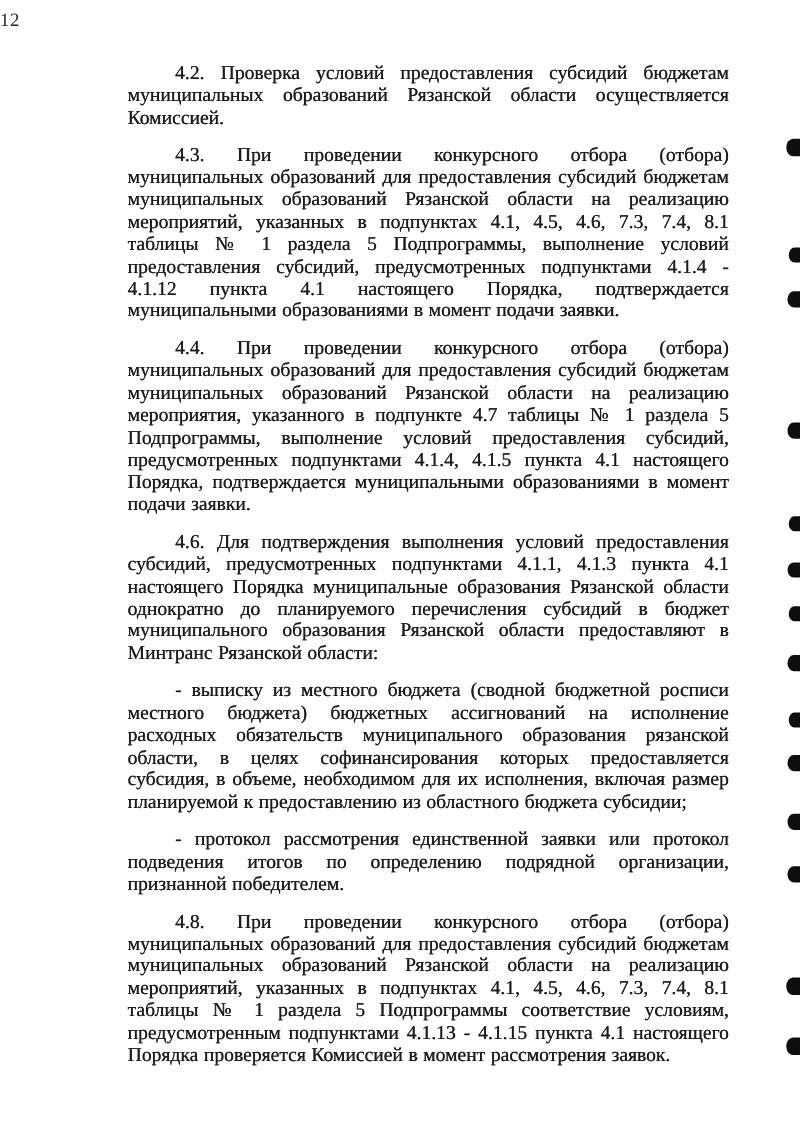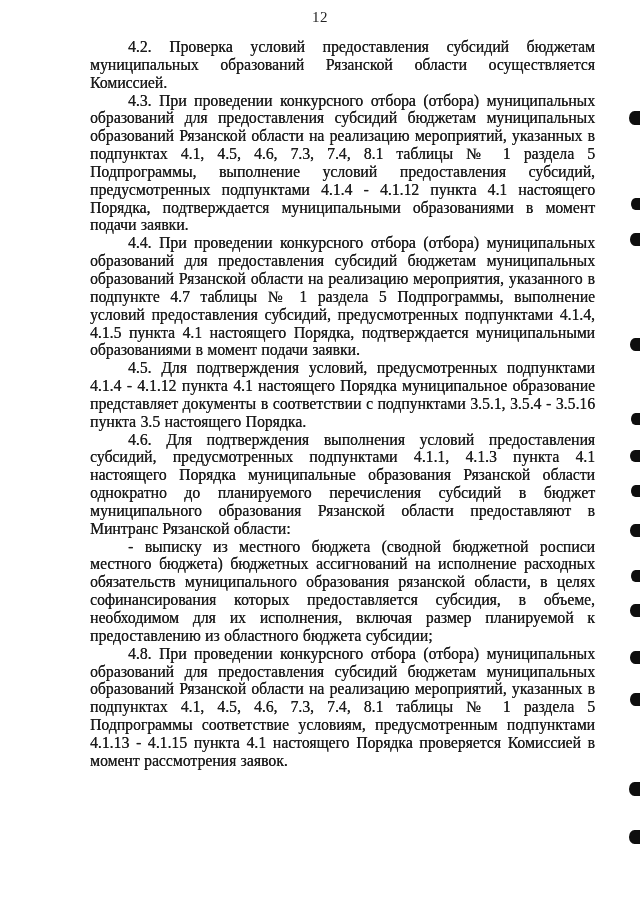--- a/index.html
+++ b/index.html
@@ -14,40 +14,40 @@
     background: #ffffff;
     overflow: hidden;
     font-family: "Liberation Serif", "DejaVu Serif", serif;
     color: #1c1c1c;
   }
   .page-number {
     position: absolute;
     top: 9px;
     left: 0;
     width: 640px;
-    text-align: center;
+    text-align: left;
     font-size: 15px;
     letter-spacing: 0.5px;
     color: #242424;
   }
   .body-text {
     position: absolute;
     left: 90px;
     top: 38px;
     width: 505px;
     font-size: 15.7px;
     line-height: 17.85px;
     text-align: justify;
     text-justify: inter-word;
     color: #1c1c1c;
     
     text-shadow: 0.25px 0 0 #2a2a2a;
   }
   .para {
-    margin: 0;
+    margin: 12px;
     padding: 0;
     text-indent: 38px;
     word-spacing: 0.5px;
   }
   .edge-mark {
     position: absolute;
     right: 0;
     background: #0e0e0e;
     border-radius: 70% 0 0 70%;
   }
@@ -55,23 +55,23 @@
 </head>
 <body>
 
 <div class="page">
   <div class="page-number">12</div>
 
   <div class="body-text">
       <p class="para">4.2. Проверка условий предоставления субсидий бюджетам муниципальных образований Рязанской области осуществляется Комиссией.</p>
       <p class="para">4.3. При проведении конкурсного отбора (отбора) муниципальных образований для предоставления субсидий бюджетам муниципальных образований Рязанской области на реализацию мероприятий, указанных в подпунктах 4.1, 4.5, 4.6, 7.3, 7.4, 8.1 таблицы № 1 раздела 5 Подпрограммы, выполнение условий предоставления субсидий, предусмотренных подпунктами 4.1.4 - 4.1.12 пункта 4.1 настоящего Порядка, подтверждается муниципальными образованиями в момент подачи заявки.</p>
       <p class="para">4.4. При проведении конкурсного отбора (отбора) муниципальных образований для предоставления субсидий бюджетам муниципальных образований Рязанской области на реализацию мероприятия, указанного в подпункте 4.7 таблицы № 1 раздела 5 Подпрограммы, выполнение условий предоставления субсидий, предусмотренных подпунктами 4.1.4, 4.1.5 пункта 4.1 настоящего Порядка, подтверждается муниципальными образованиями в момент подачи заявки.</p>
-      <p class="para">4.5. Для подтверждения условий, предусмотренных подпунктами 4.1.4 - 4.1.12 пункта 4.1 настоящего Порядка муниципальное образование представляет документы в соответствии с подпунктами 3.5.1, 3.5.4 - 3.5.16 пункта 3.5 настоящего Порядка.</p>
       <p class="para">4.6. Для подтверждения выполнения условий предоставления субсидий, предусмотренных подпунктами 4.1.1, 4.1.3 пункта 4.1 настоящего Порядка муниципальные образования Рязанской области однократно до планируемого перечисления субсидий в бюджет муниципального образования Рязанской области предоставляют в Минтранс Рязанской области:</p>
       <p class="para">- выписку из местного бюджета (сводной бюджетной росписи местного бюджета) бюджетных ассигнований на исполнение расходных обязательств муниципального образования рязанской области, в целях софинансирования которых предоставляется субсидия, в объеме, необходимом для их исполнения, включая размер планируемой к предоставлению из областного бюджета субсидии;</p>
+      <p class="para">- протокол рассмотрения единственной заявки или протокол подведения итогов по определению подрядной организации, признанной победителем.</p>
       <p class="para">4.8. При проведении конкурсного отбора (отбора) муниципальных образований для предоставления субсидий бюджетам муниципальных образований Рязанской области на реализацию мероприятий, указанных в подпунктах 4.1, 4.5, 4.6, 7.3, 7.4, 8.1 таблицы № 1 раздела 5 Подпрограммы соответствие условиям, предусмотренным подпунктами 4.1.13 - 4.1.15 пункта 4.1 настоящего Порядка проверяется Комиссией в момент рассмотрения заявок.</p>
     </div>
 
   <div id="edge-marks">
       <div class="edge-mark" style="top: 111px; height: 14px; width: 11px;"></div>
       <div class="edge-mark" style="top: 198px; height: 12px; width: 9px;"></div>
       <div class="edge-mark" style="top: 233px; height: 13px; width: 10px;"></div>
       <div class="edge-mark" style="top: 338px; height: 13px; width: 10px;"></div>
       <div class="edge-mark" style="top: 413px; height: 12px; width: 9px;"></div>
       <div class="edge-mark" style="top: 450px; height: 12px; width: 10px;"></div>

